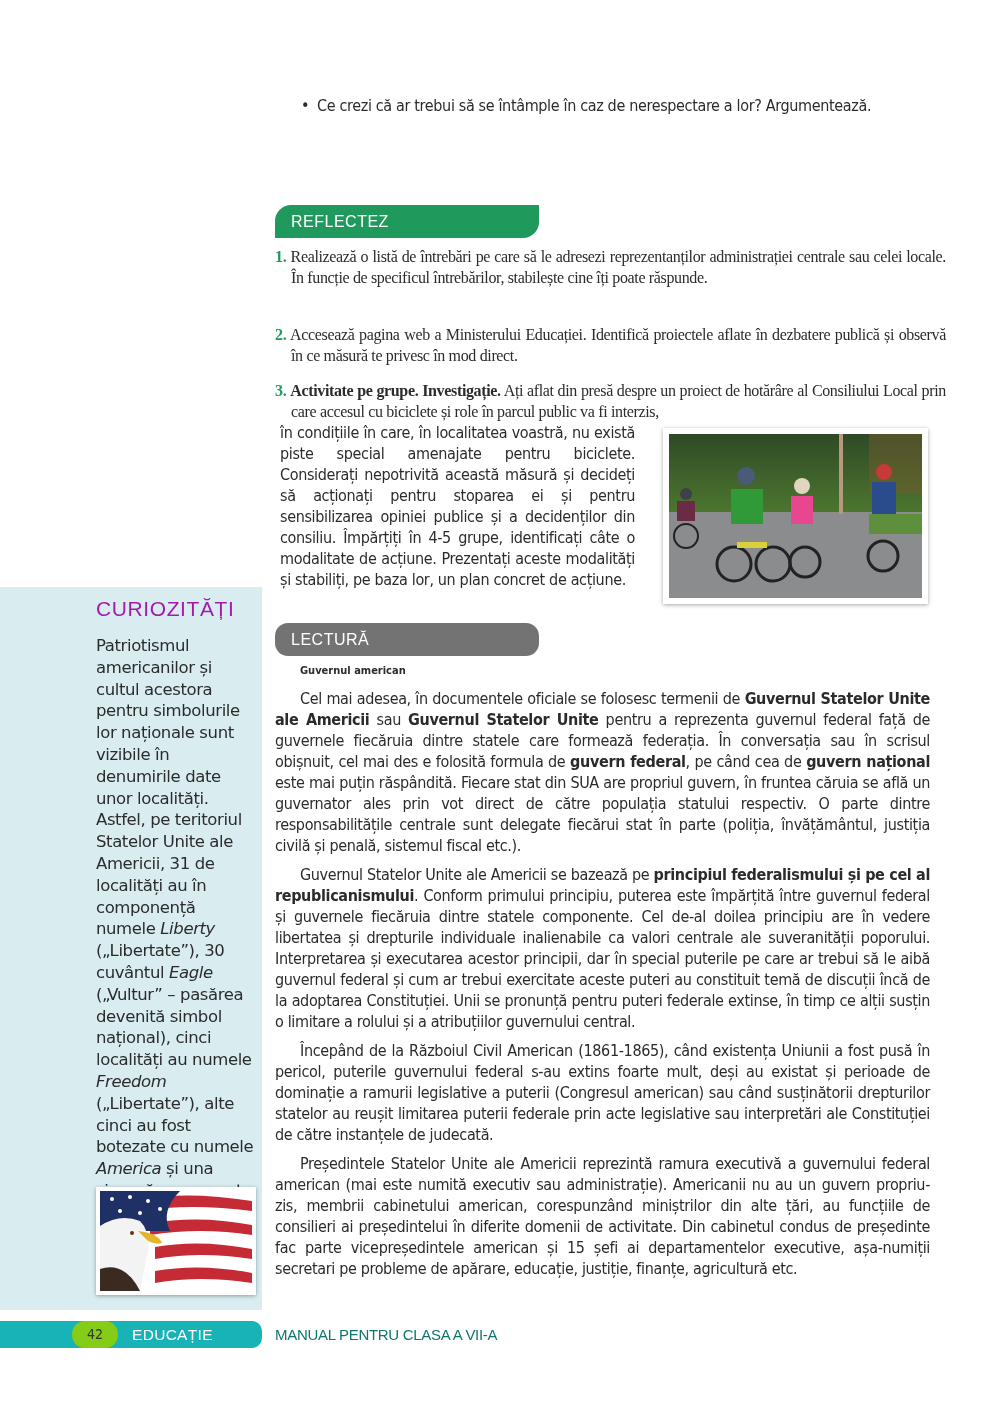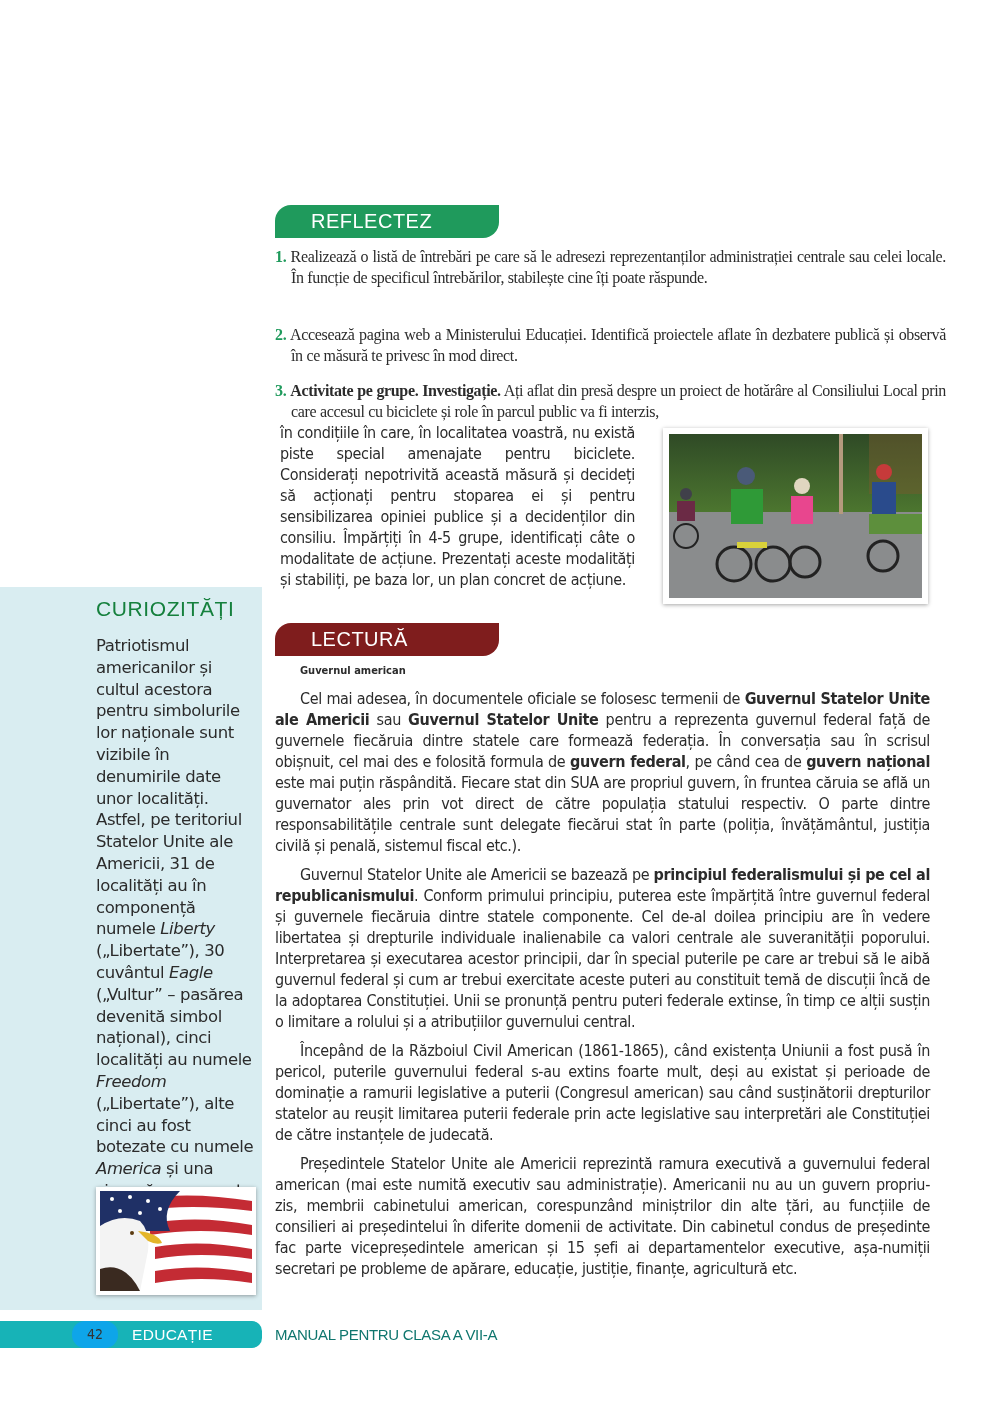--- a/index.html
+++ b/index.html
@@ -14,27 +14,27 @@
 
   
   #intro { left: 300px; top: 95px; width: 640px; }
   #intro .lead { margin: 0 0 4px 0; }
   #intro ul { list-style: none; margin: 0; padding: 0; }
   #intro li { position: relative; padding-left: 17px; margin-bottom: 4px; }
   #intro li::before { content: "•"; position: absolute; left: 1px; top: 0; }
 
   
   .badge {
-    position: absolute; height: 33px; width: 224px; color: #fff;
+    position: absolute; height: 33px; width: 264px; color: #fff;
     font-family: "Liberation Sans Narrow", "Liberation Sans", sans-serif;
-    font-size: 20px; letter-spacing: 0.5px; line-height: 33px;
-    border-radius: 16px 0 16px 0; padding-left: 36px; box-sizing: border-box;
+    font-size: 16px; letter-spacing: 0.5px; line-height: 33px;
+    border-radius: 16px 0 16px 0; padding-left: 16px; box-sizing: border-box;
   }
   #badge-reflectez { left: 275px; top: 205px; background: #1f9a5c; }
-  #badge-lectura { left: 275px; top: 623px; background: #7f1d1d; }
+  #badge-lectura { left: 275px; top: 623px; background: #737373; border-radius: 13px; }
 
   
   .num-item { position: absolute; left: 275px; width: 655px; font-family: Liberation Serif, serif; }
   .num-item .n { color: #1f9a5c; font-weight: bold; }
   .num-item .txt { }
   .indent { padding-left: 16px; text-indent: -16px; }
   #item1 { top: 246px; }
   #item2 { top: 324px; }
   #item3 { top: 380px; }
   #item3-cont { left: 280px; top: 422px; width: 355px; }
@@ -46,57 +46,58 @@
   }
 
   
   #reading-title { left: 300px; top: 664px; font-weight: bold; font-size: 11px; }
   #reading { left: 275px; top: 688px; width: 655px; }
   #reading p { margin: 0 0 8px 0; text-indent: 25px; }
 
   
   #sidebar { left: 0; top: 587px; width: 262px; height: 723px; background: #d9edf1; }
   #sidebar-title {
-    position: absolute; left: 96px; top: 10px; font-size: 21px; color: #15803d;
+    position: absolute; left: 96px; top: 10px; font-size: 21px; color: #a21caf;
     font-family: "Liberation Sans Narrow", "Liberation Sans", sans-serif; letter-spacing: 0.6px;
   }
   #sidebar-text {
     position: absolute; left: 96px; top: 48px; width: 162px; font-size: 16.5px; line-height: 21.8px;
     font-family: "DejaVu Sans", sans-serif; color: #2b2b2b; letter-spacing: -0.4px;
   }
   #eagle-photo {
     position: absolute; left: 96px; top: 600px; width: 160px; height: 108px; background: #fff;
     box-shadow: 0 1px 4px rgba(0,0,0,0.35); padding: 4px; box-sizing: border-box;
   }
 
   
   #footer-bar {
     left: 0; top: 1321px; width: 262px; height: 27px; background: #17b3b7;
     border-radius: 0 10px 10px 0;
   }
   #page-num-pill {
-    position: absolute; left: 72px; top: 0; width: 46px; height: 27px; background: #0ea5e9;
+    position: absolute; left: 72px; top: 0; width: 46px; height: 27px; background: #84cc16;
     border-radius: 13px; text-align: center; line-height: 27px; font-size: 14px; color: #333;
   }
   #footer-subject {
     position: absolute; left: 132px; top: 0; line-height: 27px; color: #fff; font-size: 15.5px;
     font-family: "Liberation Sans Narrow", "Liberation Sans", sans-serif; letter-spacing: 0.3px;
   }
   #footer-manual {
     left: 275px; top: 1321px; line-height: 27px; color: #0f766e; font-size: 15px;
     font-family: "Liberation Sans Narrow", "Liberation Sans", sans-serif; letter-spacing: -0.3px;
   }
   b { font-weight: bold; }
   i { font-style: italic; }
 </style>
 </head>
 <body>
 
 <div id="intro" class="abs body-text">
   <ul>
+    <li>Ce crezi că ar trebui să se întâmple în caz de nerespectare a lor? Argumentează.</li>
   </ul>
 </div>
 
 <div id="badge-reflectez" class="badge">REFLECTEZ</div>
 
 <div id="item1" class="num-item body-text justify indent">
   <span class="n">1.</span>
   <span class="txt">Realizează o listă de întrebări pe care să le adresezi reprezentanților administrației centrale sau celei locale. În funcție de specificul întrebărilor, stabilește cine îți poate răspunde.</span>
 </div>
 

